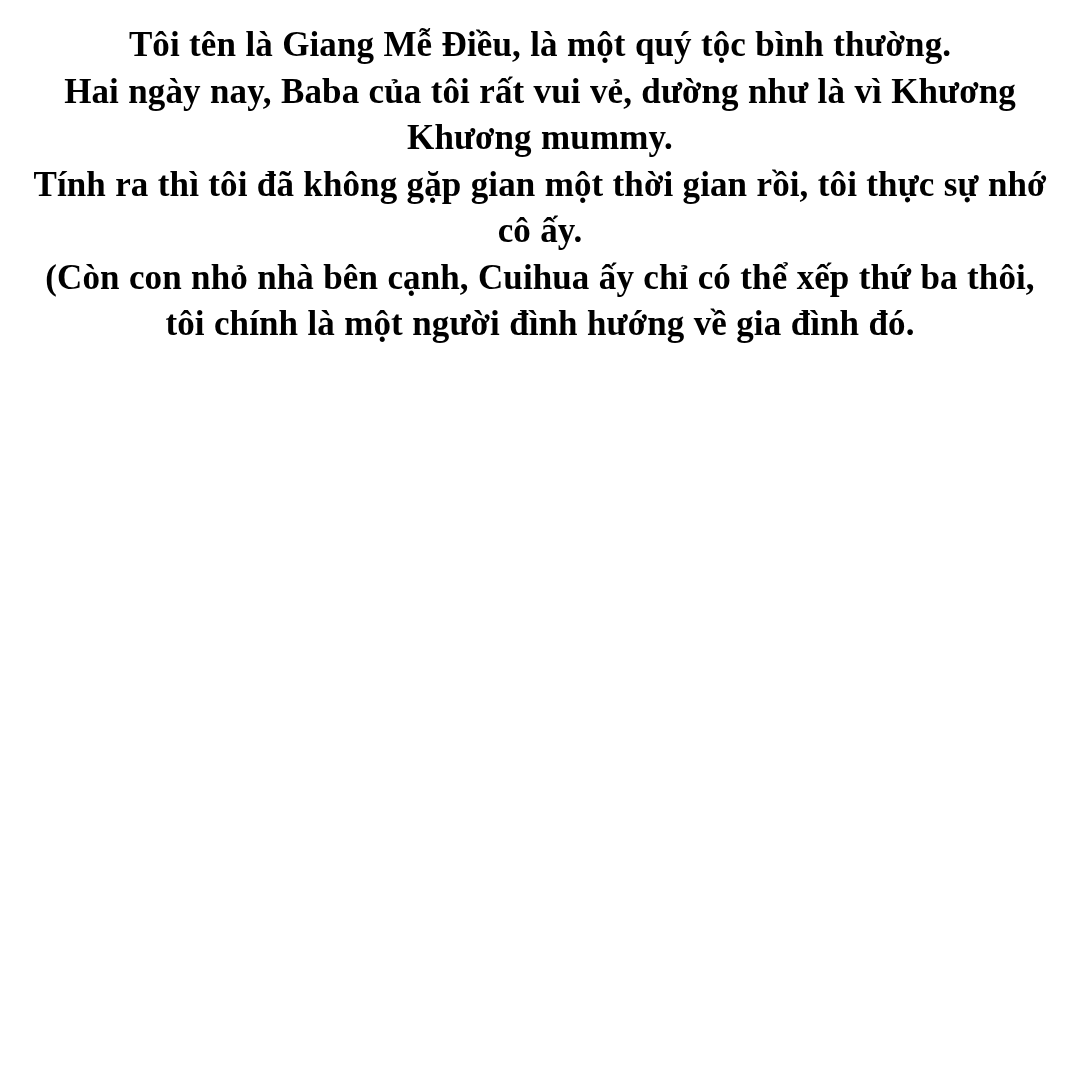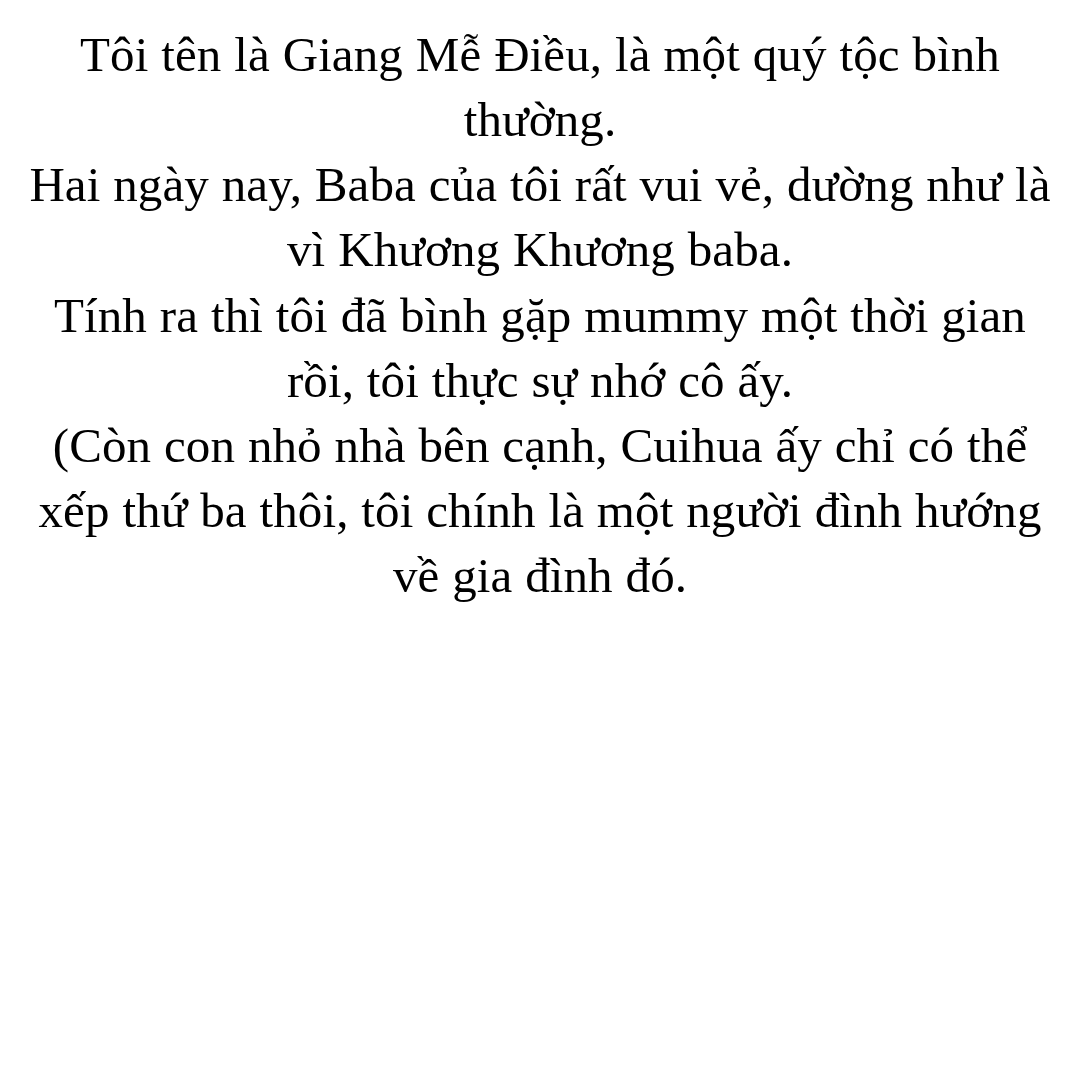--- a/index.html
+++ b/index.html
@@ -21,35 +21,35 @@
     box-sizing: border-box;
     padding: 22px 28px 10px 28px;
     display: flex;
     flex-direction: column;
     justify-content: flex-start;
     align-items: center;
   }
   .text-block {
     width: 100%;
     text-align: center;
-    font-size: 49px;
+    font-size: 35px;
     line-height: 1.33;
-    font-weight: 400;
+    font-weight: 700;
     letter-spacing: 0.1px;
     word-spacing: 0.5px;
   }
   .para {
     margin: 0;
     padding: 0;
     text-align: center;
   }
 </style>
 </head>
 <body style="background: rgb(255, 255, 255);">
 
 <div class="page">
   <div class="text-block" style="color: rgb(0, 0, 0);">
     <p class="para">Tôi tên là Giang Mễ Điều, là một quý tộc bình thường.</p>
-    <p class="para">Hai ngày nay, Baba của tôi rất vui vẻ, dường như là vì Khương Khương baba.</p>
-    <p class="para">Tính ra thì tôi đã bình gặp mummy một thời gian rồi, tôi thực sự nhớ cô ấy.</p>
+    <p class="para">Hai ngày nay, Baba của tôi rất vui vẻ, dường như là vì Khương Khương mummy.</p>
+    <p class="para">Tính ra thì tôi đã không gặp gian một thời gian rồi, tôi thực sự nhớ cô ấy.</p>
     <p class="para">(Còn con nhỏ nhà bên cạnh, Cuihua ấy chỉ có thể xếp thứ ba thôi, tôi chính là một người đình hướng về gia đình đó.</p>
   </div>
 </div>
 
 </body></html>

